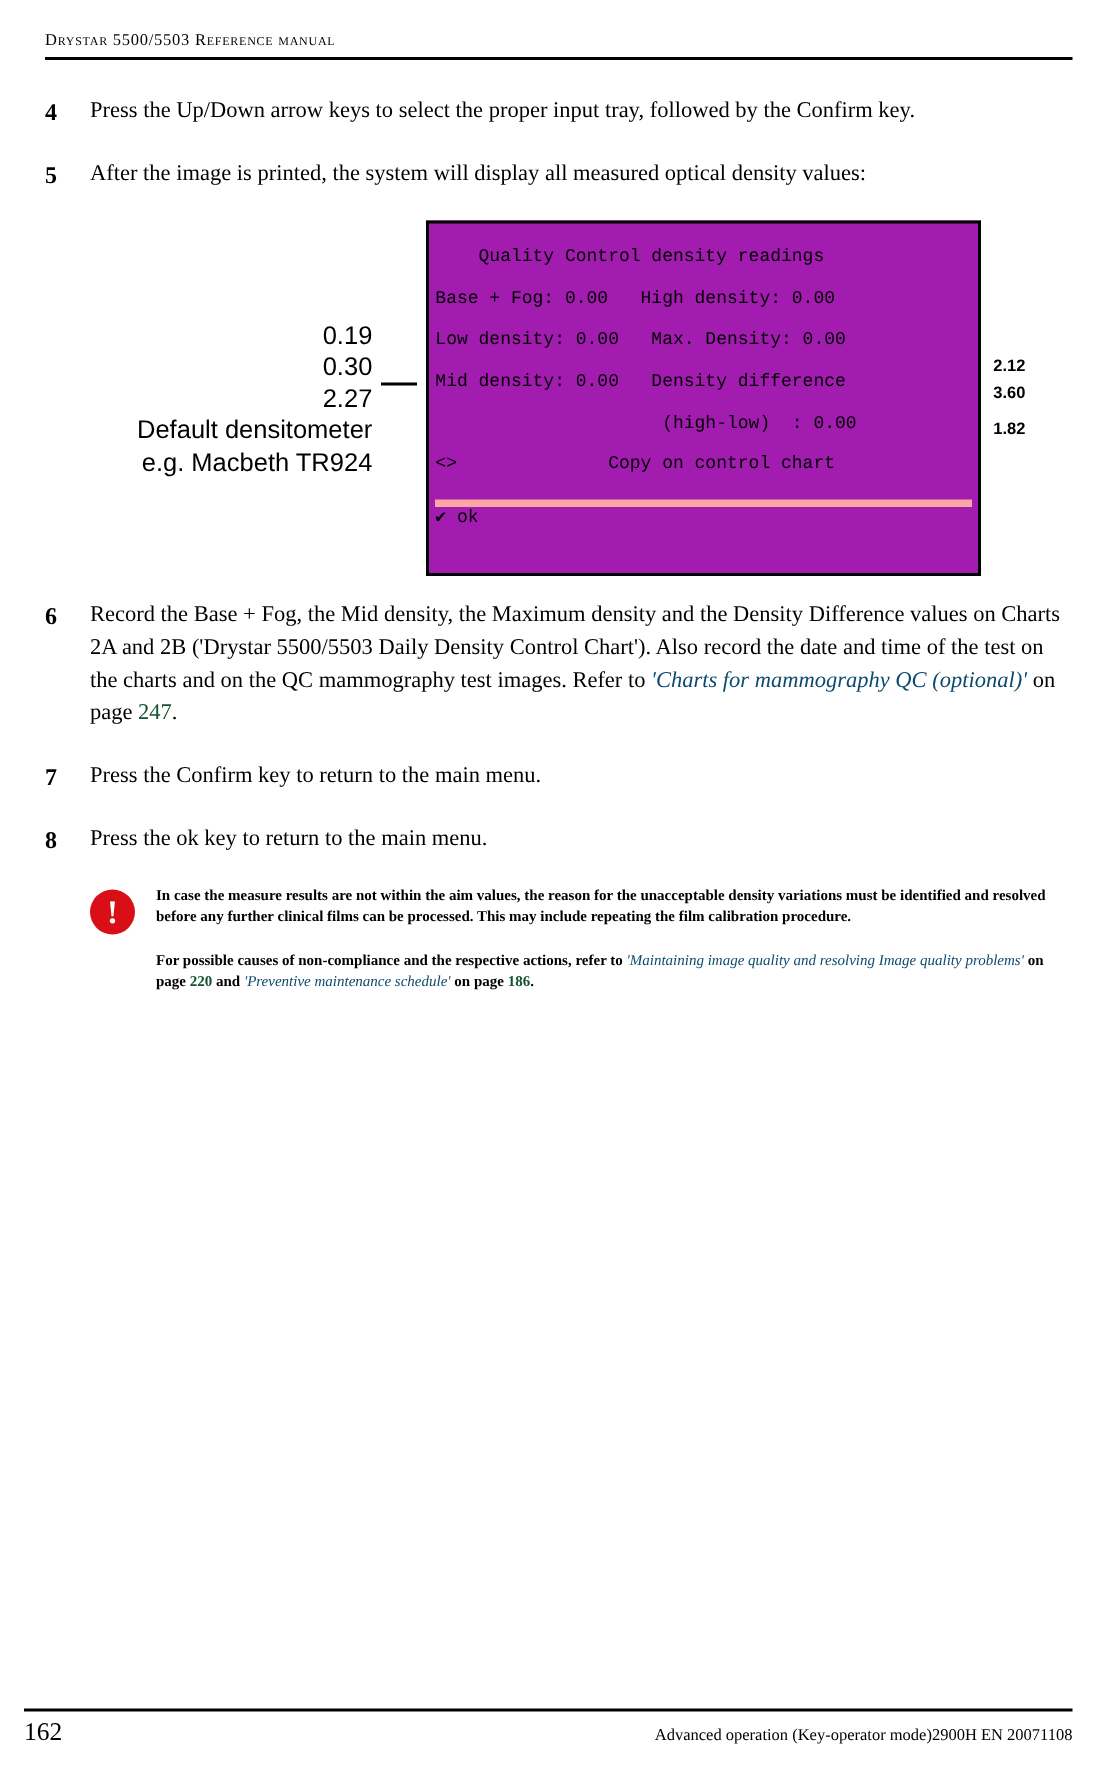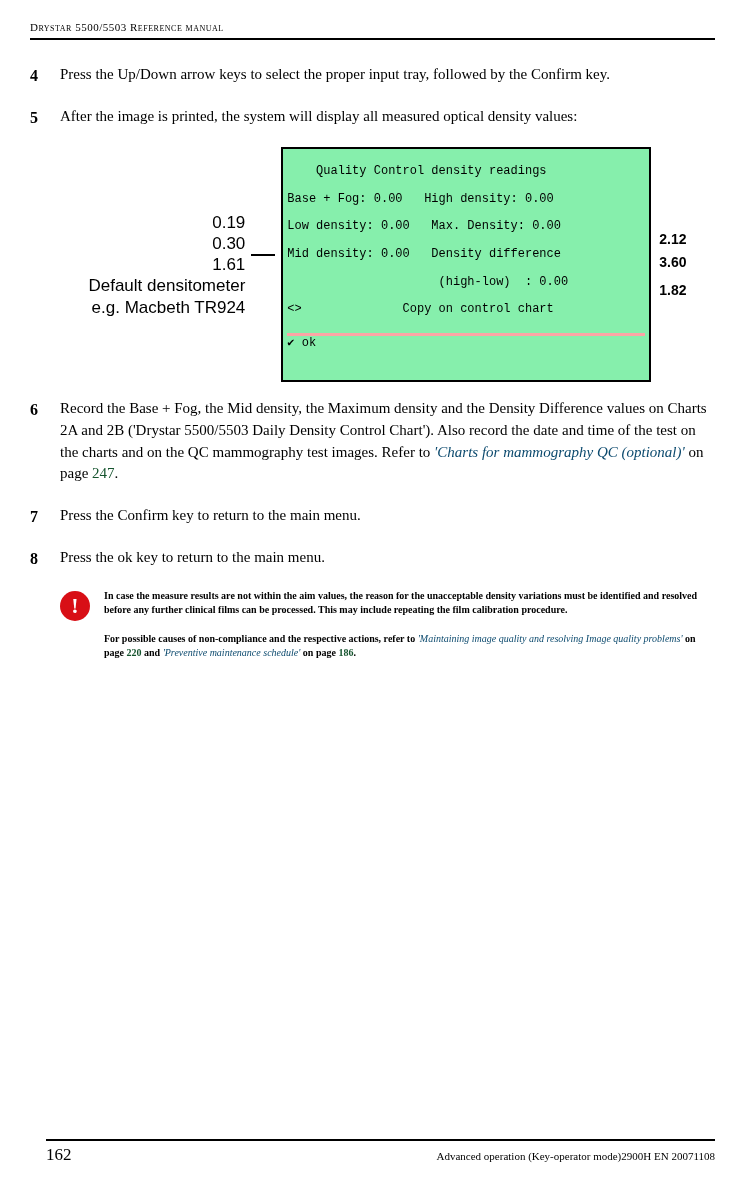--- a/index.html
+++ b/index.html
@@ -53,36 +53,36 @@
     font-family: Arial, Helvetica, sans-serif;
     font-weight: normal;
     font-size: 17px;
     text-align: right;
     line-height: 1.25;
   }
   .left-annot .nums { margin-left: 40px; }
   .right-annot {
     font-family: Arial, Helvetica, sans-serif;
     font-weight: bold;
-    font-size: 14px;
+    font-size: 11px;
     line-height: 1.6;
     margin-left: 2px;
   }
   .lcd-box {
     border: 2px solid #000;
     font-family: 'Courier New', monospace;
     font-size: 12px;
     line-height: 1.15;
     padding: 2px 4px 2px 4px;
     white-space: pre;
-    background: #86efac;
+    background: #a21caf;
     min-width: 370px;
   }
   .lcd-ok {
-    border-top: 3px solid #fca5a5;
+    border-top: 5px solid #fca5a5;
     margin-top: 2px;
     padding-top: 1px;
   }
   .arrow-line {
     width: 24px;
     border-top: 2px solid #000;
     position: relative;
     top: -10px;
   }
   .link { color: #0c4a6e; font-style: italic; }
@@ -107,21 +107,21 @@
     font-family: Georgia, serif;
     margin-top: 2px;
   }
   .warn-text {
     font-weight: bold;
     font-size: 10px;
   }
   .footer {
     position: absolute;
     bottom: 18px;
-    left: 46px;
+    left: 16px;
     right: 30px;
     font-size: 11px;
   }
   .footer-rule {
     border-top: 2px solid #000;
     margin-bottom: 2px;
   }
   .footer-row {
     display: flex;
     align-items: baseline;
@@ -157,21 +157,21 @@
   <div class="step-body">
     <p class="body-text">After the image is printed, the system will display all measured optical density values:</p>
   </div>
 </div>
 
 <div class="display-wrap">
   <div class="left-annot">
     <div class="nums">
       <div>0.19</div>
       <div>0.30</div>
-      <div>1.61</div>
+      <div>2.27</div>
     </div>
     <div>Default densitometer</div>
     <div>e.g. Macbeth TR924</div>
   </div>
   <div class="arrow-line"></div>
   <div class="lcd-box">
 <div>    Quality Control density readings</div>
 <div>Base + Fog: 0.00   High density: 0.00</div>
 <div>Low density: 0.00   Max. Density: 0.00</div>
 <div>Mid density: 0.00   Density difference</div>

